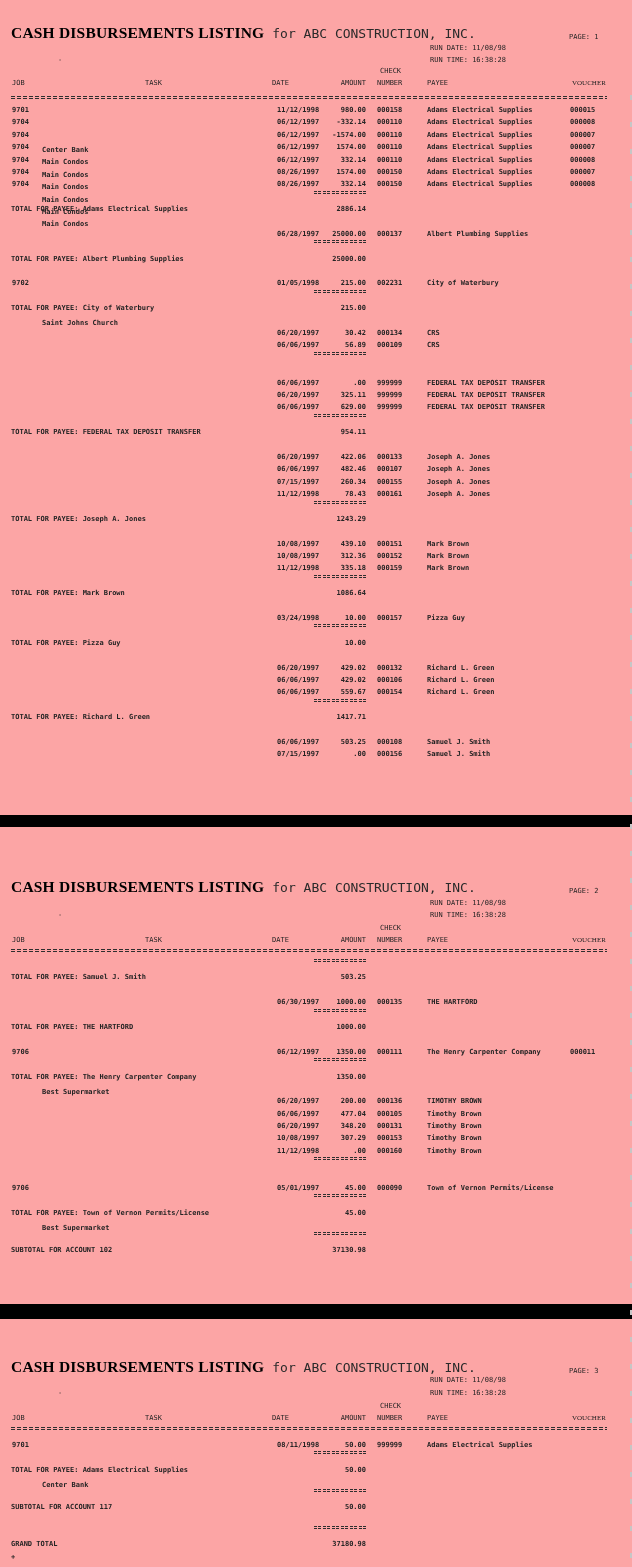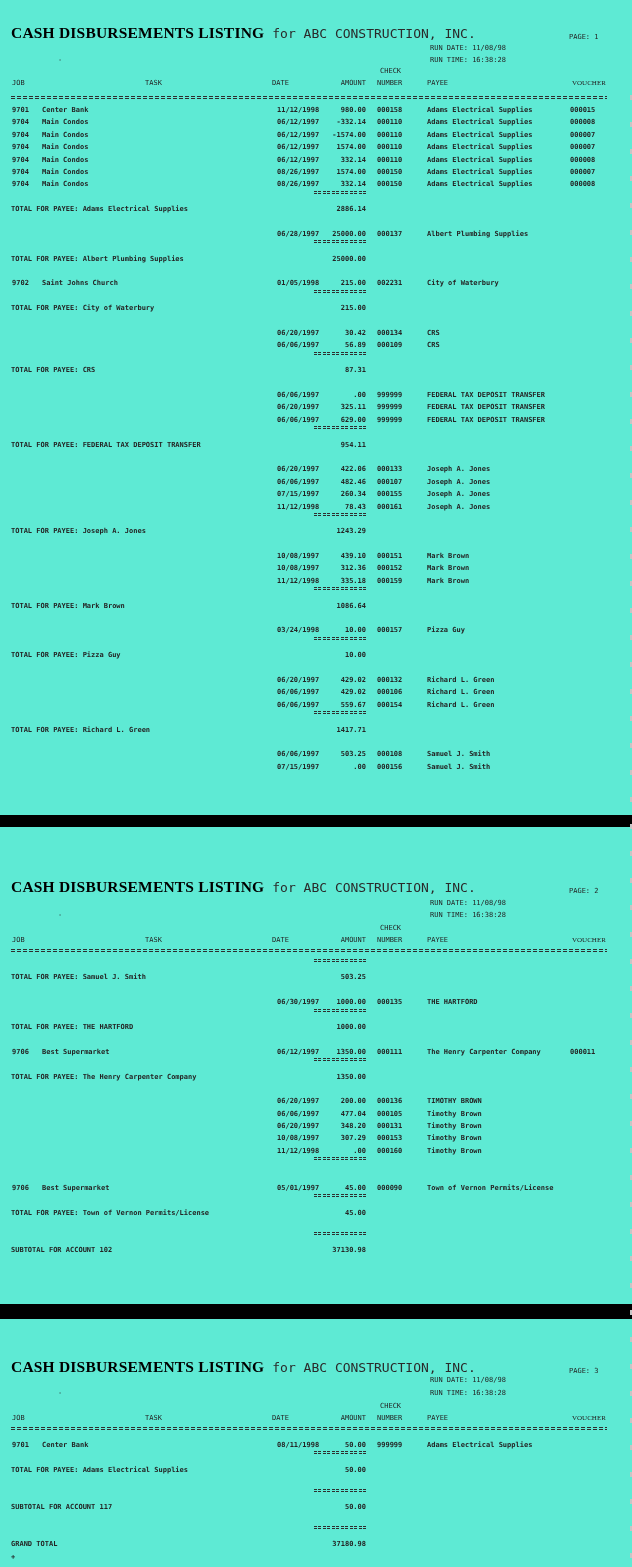--- a/index.html
+++ b/index.html
@@ -1,21 +1,21 @@
 <!DOCTYPE html>
 <html><head>
 <meta charset="utf-8">
 <style>
   html,body{margin:0;padding:0;background:#ffffff;}
   .sheet{
     position:relative;width:632px;height:1567px;background:#fff;
     font-family:"DejaVu Sans Mono",monospace;font-size:7px;color:#242424;
     overflow:hidden;
   }
-  .page{position:relative;background:#5eead4;}
+  .page{position:relative;background:#fca5a5;}
   .p1{height:815px;--ttl:25px;--t2:44px;--t3:56px;--t4:67px;--t5:79px;--t6:96px;--t7:104px;}
   .p2{height:477px;--ttl:52px;--t2:72px;--t3:84px;--t4:97px;--t5:109px;--t6:122px;--t7:132px;}
   .p3{height:248px;--ttl:40px;--t2:57px;--t3:70px;--t4:83px;--t5:95px;--t6:108px;--t7:120px;}
   .bar{height:12px;background:#000;}
   .bar-b{height:15px;}
 
   .title-row{position:absolute;left:11px;top:var(--ttl);display:flex;align-items:baseline;gap:8px;white-space:nowrap;line-height:1;}
   .title{font-family:"Liberation Serif",serif;font-weight:bold;font-size:15.5px;color:#000;letter-spacing:.2px;}
   .subtitle{font-size:13px;color:#2a2a2a;}
   .page-num{position:absolute;left:569px;top:calc(var(--ttl) + 8px);line-height:8px;white-space:nowrap;}
@@ -38,21 +38,21 @@
       repeating-linear-gradient(90deg,#2e2e2e 0 4px,transparent 4px 6px),
       repeating-linear-gradient(90deg,#2e2e2e 0 4px,transparent 4px 6px);
     background-size:100% 1px,100% 1px;
     background-position:0 0,0 2px;
     background-repeat:no-repeat,no-repeat;
   }
   .body{position:absolute;left:0;right:0;top:var(--t7);font-weight:bold;}
   .line{position:relative;height:12.4px;line-height:12.4px;}
   .line span{position:absolute;top:0;white-space:nowrap;}
   .c-job{left:12px;}
-  .c-task{left:42px;}
+  .c-task{left:42px;margin-top:40px;}
   .c-date{left:277px;}
   .c-amt{left:284px;width:82px;text-align:right;}
   .c-chk{left:377px;}
   .c-payee{left:427px;}
   .c-vou{left:570px;}
   .c-label{left:11px;}
   .rule{
     position:absolute;left:314px;top:4.5px;width:53px;height:3px;
     background-image:
       repeating-linear-gradient(90deg,#2e2e2e 0 3px,transparent 3px 4.5px),
@@ -201,24 +201,20 @@
         </div>
         <div class="line">
           <span class="c-date">06/06/1997</span>
           <span class="c-amt">56.89</span>
           <span class="c-chk">000109</span>
           <span class="c-payee">CRS</span>
         </div>
         <div class="line">
           <span class="rule"></span>
         </div>
-        <div class="line">
-          <span class="c-label">TOTAL FOR PAYEE: CRS</span>
-          <span class="c-amt">87.31</span>
-        </div>
         <div class="line"></div>
         <div class="line">
           <span class="c-date">06/06/1997</span>
           <span class="c-amt">.00</span>
           <span class="c-chk">999999</span>
           <span class="c-payee">FEDERAL TAX DEPOSIT TRANSFER</span>
         </div>
         <div class="line">
           <span class="c-date">06/20/1997</span>
           <span class="c-amt">325.11</span>

